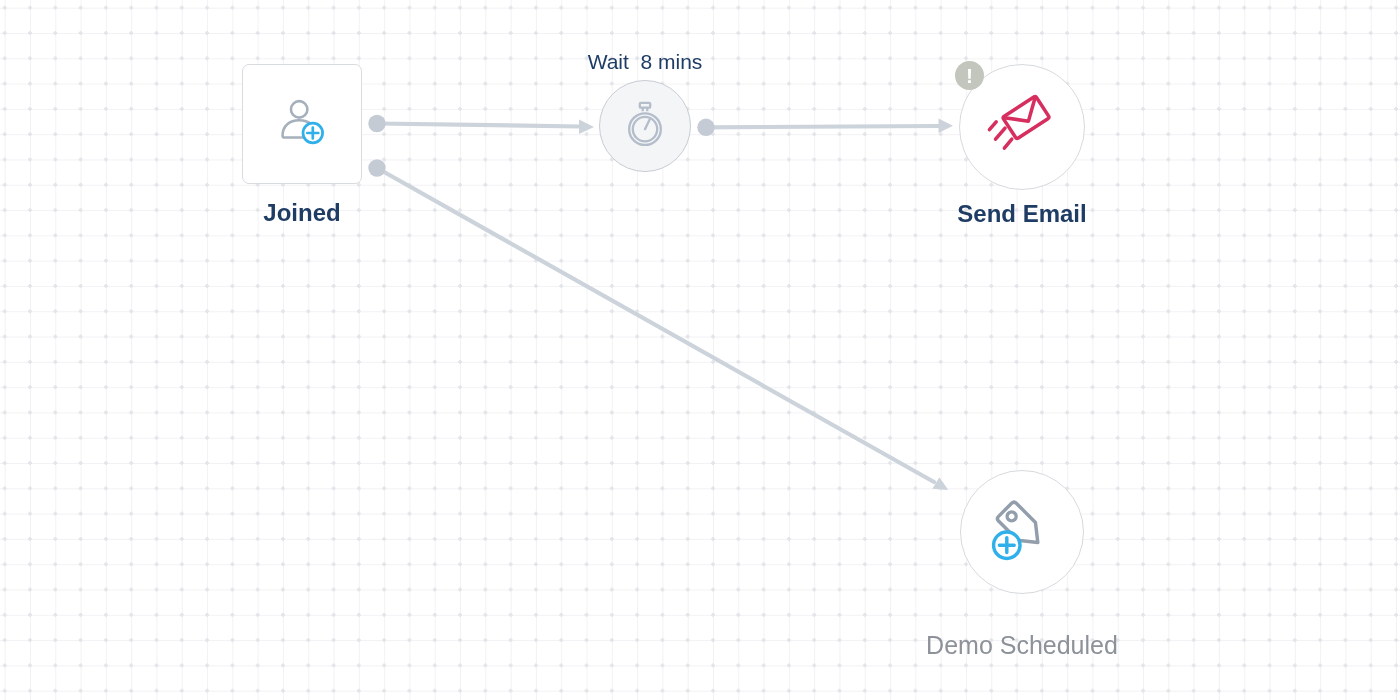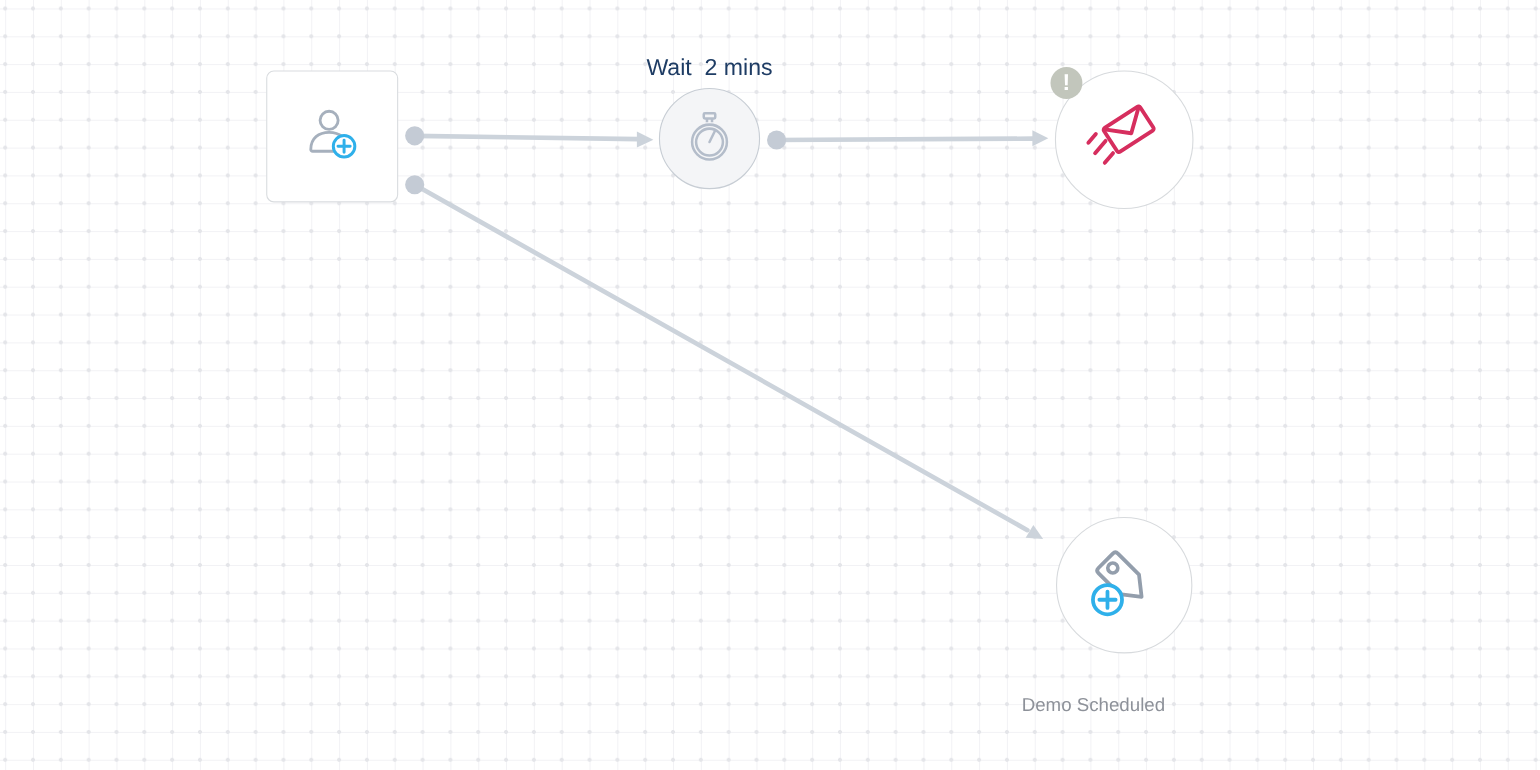--- a/index.html
+++ b/index.html
@@ -52,21 +52,21 @@
     line-height: 1.1; color: #1e3c64;
   }
   .bold { font-weight: 700; font-size: 24px; }
   .reg  { font-weight: 400; }
   .pre  { white-space: pre; }
 
   .label-joined { left: 182px; top: 200px; }
   .label-wait   { left: 525px; top: 50px; font-size: 21px; }
   .label-send   { left: 902px; top: 201px; }
   .label-tag    { left: 902px; top: 605px; }
-  .label-tag-sub{ left: 874px; top: 632px; font-size: 17px; color: #8d9199; }
+  .label-tag-sub{ left: 902px; top: 632px; font-size: 25px; color: #8d9199; }
 
   .badge {
     position: absolute; left: 955px; top: 61px;
     width: 29px; height: 29px; border-radius: 50%;
     background: #c2c6bc; color: #ffffff;
     font-weight: 700; font-size: 21px;
     display: flex; align-items: center; justify-content: center;
     z-index: 3;
   }
 
@@ -99,42 +99,44 @@
   </svg>
 
   <div class="node node-square">
     <svg width="54" height="54" viewBox="0 0 48 48">
       <circle cx="21.5" cy="11" r="7.3" fill="none" stroke="#a6b0bd" stroke-width="2.3"></circle>
       <path d="M8.2 36 c-0.9 0 -1.5 -0.6 -1.5 -1.5 c0 -9.2 6.4 -13.8 14.8 -13.8 c8.4 0 14.8 4.6 14.8 13.8 c0 0.9 -0.6 1.5 -1.5 1.5 z" fill="none" stroke="#a6b0bd" stroke-width="2.3" stroke-linejoin="round"></path>
       <circle cx="33.6" cy="32" r="8.7" fill="#ffffff" stroke="#2fb0ea" stroke-width="2.4"></circle>
       <path d="M28.7 32 h9.8 M33.6 27.1 v9.8" stroke="#2fb0ea" stroke-width="2.4" stroke-linecap="round"></path>
     </svg>
   </div>
+  <div class="nlabel bold label-joined">Joined</div>
 
   <div class="node node-circle node-wait">
     <svg width="50" height="50" viewBox="0 0 48 48">
       <rect x="19" y="1.8" width="10" height="4.6" rx="1" fill="none" stroke="#b4bdca" stroke-width="2.2"></rect>
       <path d="M21.8 6.8 v3 M26.2 6.8 v3" fill="none" stroke="#b4bdca" stroke-width="2.2"></path>
       <circle cx="24" cy="27" r="15.2" fill="none" stroke="#b4bdca" stroke-width="2.2"></circle>
       <circle cx="24" cy="27" r="11.7" fill="none" stroke="#b4bdca" stroke-width="2.2"></circle>
       <path d="M24 27 L28.6 17.6" fill="none" stroke="#b4bdca" stroke-width="2.2" stroke-linecap="round"></path>
     </svg>
   </div>
-  <div class="nlabel reg pre label-wait">Wait  2 mins</div>
+  <div class="nlabel reg pre label-wait">Wait  8 mins</div>
 
   <div class="node node-circle node-send">
     <svg width="76" height="76" viewBox="0 0 56 56">
       <g transform="translate(31,21) rotate(-33)" fill="none" stroke="#d62e5e" stroke-width="2.6" stroke-linejoin="round">
         <rect x="-14.5" y="-9.5" width="29" height="19" rx="1.5"></rect>
         <path d="M-14.5 -9.5 L0 3.2 L14.5 -9.5"></path>
       </g>
       <path d="M4 30 L9 24.2 M8.5 37 L15.5 28.8 M15 43.5 L20.5 37" fill="none" stroke="#d62e5e" stroke-width="2.6" stroke-linecap="round"></path>
     </svg>
   </div>
   <div class="badge">!</div>
+  <div class="nlabel bold label-send">Send Email</div>
 
   <div class="node node-circle node-tag">
     <svg width="74" height="74" viewBox="0 0 56 56">
       <g transform="translate(29,25) rotate(45)">
         <path d="M-17 -9.5 L3.5 -9.5 L15.5 0 L3.5 9.5 L-17 9.5 Q-19.5 9.5 -19.5 7 L-19.5 -7 Q-19.5 -9.5 -17 -9.5 Z" fill="none" stroke="#939eac" stroke-width="2.6" stroke-linejoin="round"></path>
         <circle cx="-12.5" cy="0" r="3.4" fill="none" stroke="#939eac" stroke-width="2.6"></circle>
       </g>
       <circle cx="16.5" cy="38" r="10" fill="#ffffff" stroke="#2fb0ea" stroke-width="2.6"></circle>
       <path d="M10.9 38 h11.2 M16.5 32.4 v11.2" stroke="#2fb0ea" stroke-width="2.6" stroke-linecap="round"></path>
     </svg>

